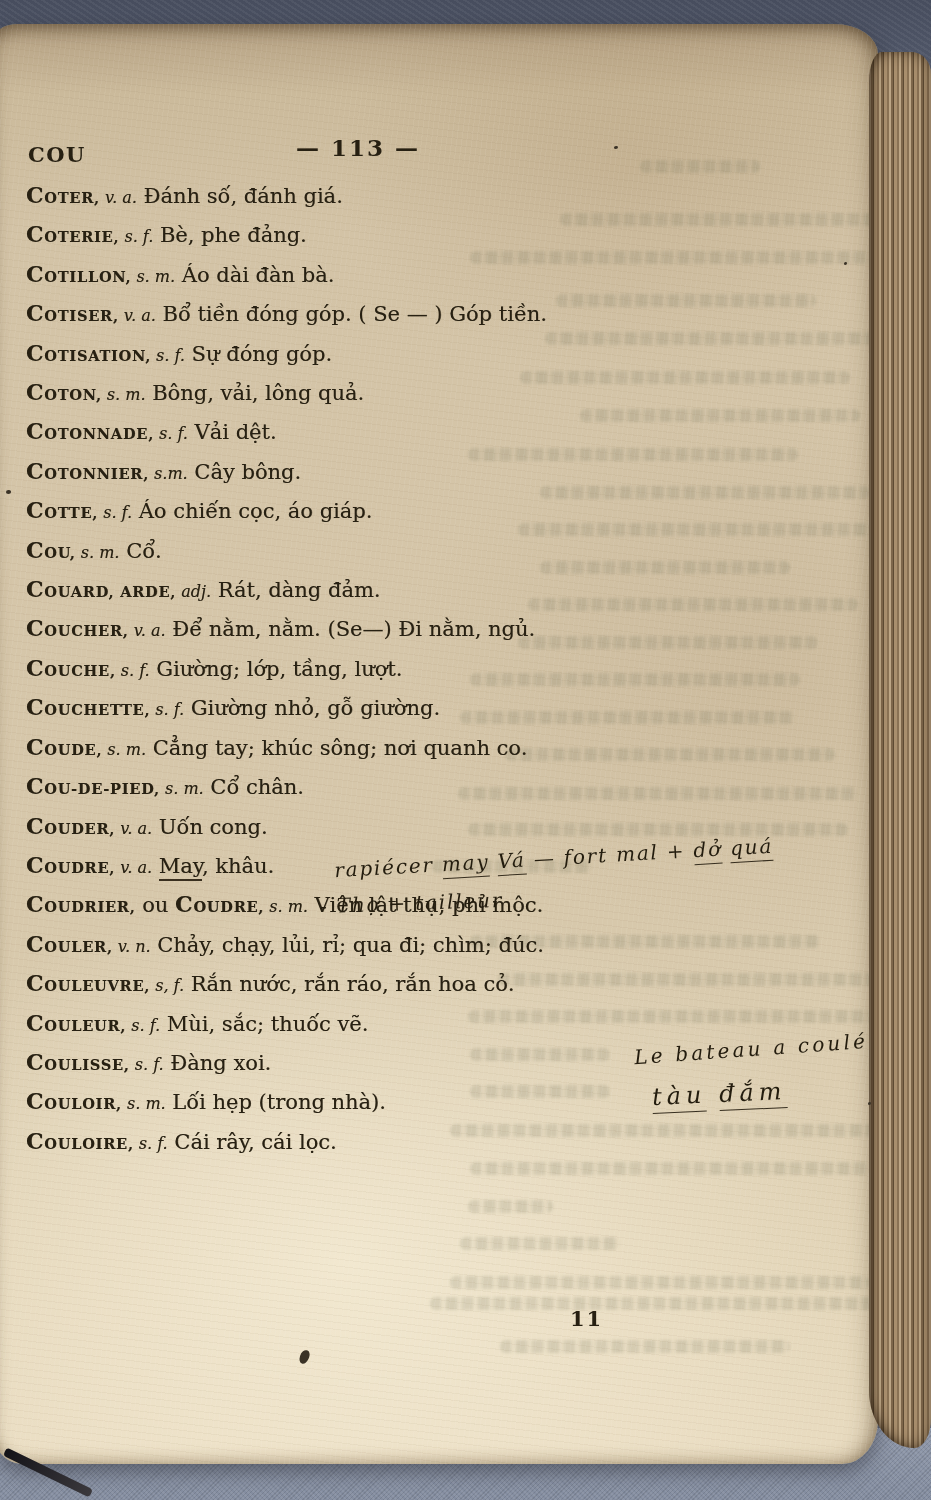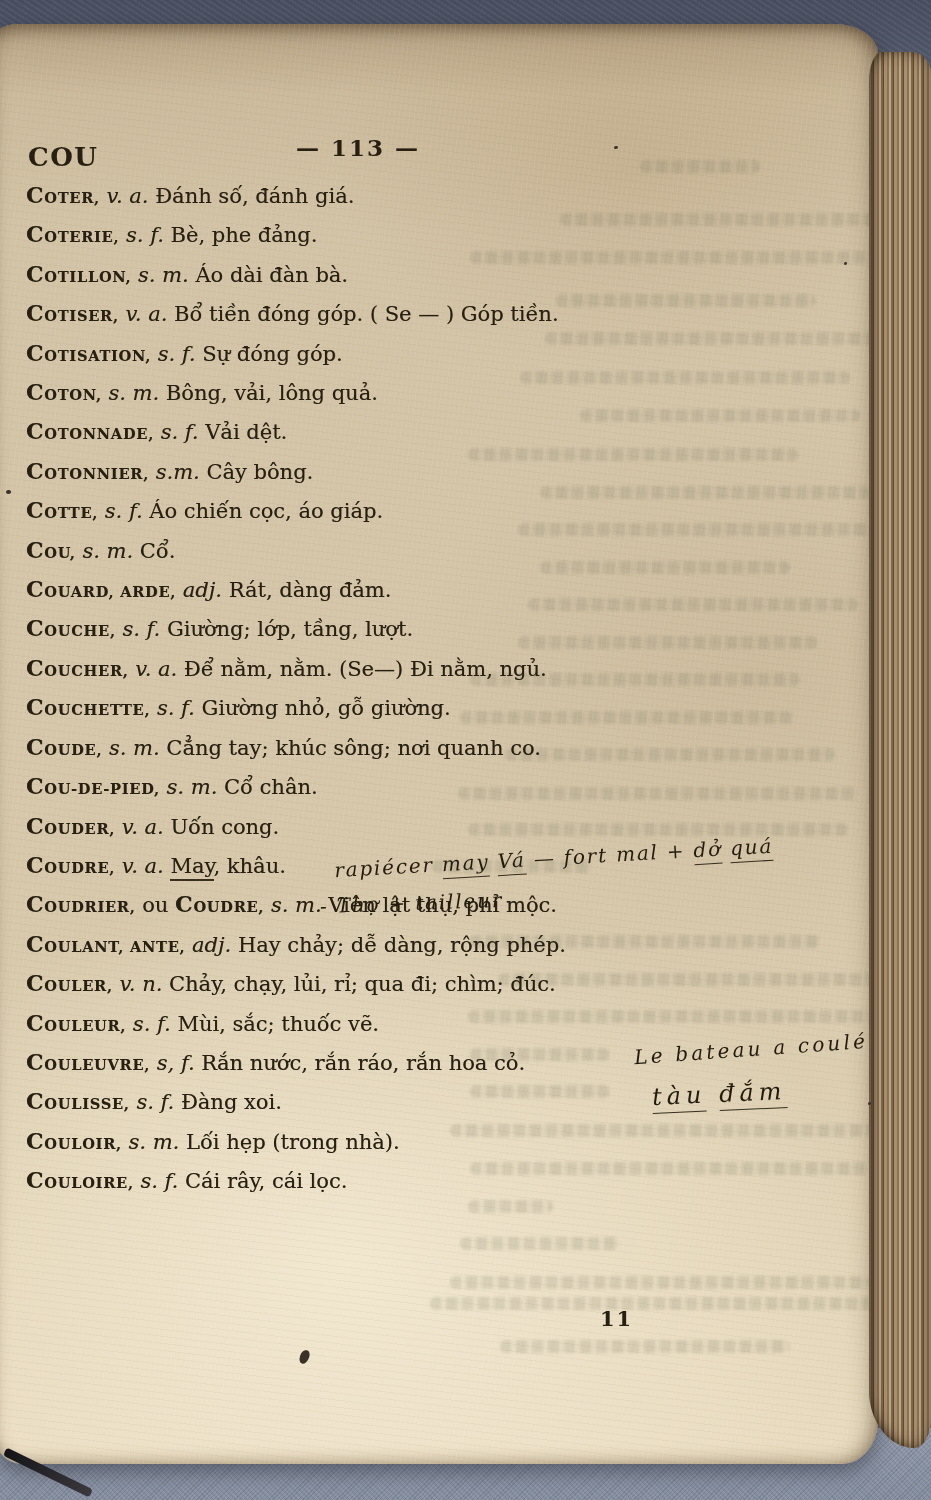--- a/index.html
+++ b/index.html
@@ -38,32 +38,32 @@
     background-image:
       repeating-linear-gradient(7deg, rgba(120,95,60,.05) 0 1px, rgba(0,0,0,0) 1px 7px),
       repeating-linear-gradient(97deg, rgba(255,255,255,.06) 0 1px, rgba(0,0,0,0) 1px 5px);
   }
   .page-stack{
     position:absolute;left:869px;top:52px;width:62px;height:1396px;
     border-radius:20px 30px 26px 70px / 46px 34px 46px 90px;
     background:repeating-linear-gradient(90deg,#bda685 0 2px,#7e674b 2px 4px,#5e4b33 4px 5px,#a98f6d 5px 8px,#8a7254 8px 10px);
     box-shadow:inset 0 0 16px rgba(40,28,14,.55), inset 6px 0 8px -4px rgba(30,20,10,.6);
   }
-  .section-word{position:absolute;left:28px;top:142px;font-weight:bold;font-size:26px;letter-spacing:1.5px;color:var(--ink,#272012);}
+  .section-word{position:absolute;left:28px;top:142px;font-weight:bold;font-size:21px;letter-spacing:1.5px;color:var(--ink,#272012);}
   .pagenum-top{position:absolute;left:0;top:134px;width:716px;text-align:center;font-weight:bold;font-size:23px;letter-spacing:2px;color:var(--ink,#272012);}
-  .pagenum-bottom{position:absolute;left:570px;top:1306px;font-weight:bold;font-size:21px;letter-spacing:2px;color:var(--ink,#272012);margin-left:30px;}
+  .pagenum-bottom{position:absolute;left:570px;top:1306px;font-weight:bold;font-size:21px;letter-spacing:2px;color:var(--ink,#272012);}
   .entries{
     position:absolute;left:26px;top:177px;width:846px;
     font-size:21px;line-height:37.4px;color:var(--ink,#272012);
     text-shadow:0.3px 0.3px 0 rgba(45,35,18,.45);
   }
   .entry{padding-left:38px;text-indent:-38px;}
   .hw{display:inline-block;text-indent:0;font-weight:bold;text-transform:uppercase;font-size:14.5px;letter-spacing:.8px;}
   .hw::first-letter{font-size:22px;}
-  .it{font-style:italic;font-size:21px;}
+  .it{font-style:italic;font-size:16px;}
   .un{border-bottom:2px solid rgba(40,30,15,.9);padding-bottom:1px;}
   .hand{
     position:absolute;color:var(--hand-ink,#231c0e);font-style:italic;white-space:nowrap;
     font-family:"DejaVu Serif","Liberation Serif",serif;
   }
   .hand .un{border-bottom:1.6px solid rgba(35,28,14,.9);padding-bottom:2px;}
   #hand-coudre-1{left:334px;top:846px;font-size:20px;letter-spacing:1.8px;transform:rotate(-3.2deg);}
   #hand-coudre-2{left:320px;top:891px;font-size:20px;letter-spacing:1.8px;transform:rotate(-2deg);}
   #hand-couler-1{left:634px;top:1037px;font-size:20px;letter-spacing:3.2px;transform:rotate(-4deg);}
   #hand-couler-2{left:652px;top:1080px;font-size:24px;letter-spacing:5px;transform:rotate(-2.5deg);}
@@ -131,32 +131,31 @@
       <div class="entry"><span class="hw">Coterie,</span><span class="it"> s. f.</span><span class="rm"> Bè, phe đảng.</span></div>
       <div class="entry"><span class="hw">Cotillon,</span><span class="it"> s. m.</span><span class="rm"> Áo dài đàn bà.</span></div>
       <div class="entry"><span class="hw">Cotiser,</span><span class="it"> v. a.</span><span class="rm"> Bổ tiền đóng góp. ( Se — ) Góp tiền.</span></div>
       <div class="entry"><span class="hw">Cotisation,</span><span class="it"> s. f.</span><span class="rm"> Sự đóng góp.</span></div>
       <div class="entry"><span class="hw">Coton,</span><span class="it"> s. m.</span><span class="rm"> Bông, vải, lông quả.</span></div>
       <div class="entry"><span class="hw">Cotonnade,</span><span class="it"> s. f.</span><span class="rm"> Vải dệt.</span></div>
       <div class="entry"><span class="hw">Cotonnier,</span><span class="it"> s.m.</span><span class="rm"> Cây bông.</span></div>
       <div class="entry"><span class="hw">Cotte,</span><span class="it"> s. f.</span><span class="rm"> Áo chiến cọc, áo giáp.</span></div>
       <div class="entry"><span class="hw">Cou,</span><span class="it"> s. m.</span><span class="rm"> Cổ.</span></div>
       <div class="entry"><span class="hw">Couard, arde,</span><span class="it"> adj.</span><span class="rm"> Rát, dàng đảm.</span></div>
+      <div class="entry"><span class="hw">Coucher,</span><span class="it"> v. a.</span><span class="rm"> Để nằm, nằm. (Se—) Đi nằm, ngủ.</span></div>
       <div class="entry"><span class="hw">Couche,</span><span class="it"> s. f.</span><span class="rm"> Giường; lớp, tầng, lượt.</span></div>
-      <div class="entry"><span class="hw">Coucher,</span><span class="it"> v. a.</span><span class="rm"> Để nằm, nằm. (Se—) Đi nằm, ngủ.</span></div>
       <div class="entry"><span class="hw">Couchette,</span><span class="it"> s. f.</span><span class="rm"> Giường nhỏ, gỗ giường.</span></div>
       <div class="entry"><span class="hw">Coude,</span><span class="it"> s. m.</span><span class="rm"> Cẳng tay; khúc sông; nơi quanh co.</span></div>
       <div class="entry"><span class="hw">Cou-de-pied,</span><span class="it"> s. m.</span><span class="rm"> Cổ chân.</span></div>
       <div class="entry"><span class="hw">Couder,</span><span class="it"> v. a.</span><span class="rm"> Uốn cong.</span></div>
       <div class="entry"><span class="hw">Coudre,</span><span class="it"> v. a.</span><span class="rm"> </span><span class="un">May</span><span class="rm">, khâu.</span></div>
       <div class="entry"><span class="hw">Coudrier,</span><span class="rm"> ou </span><span class="hw">Coudre,</span><span class="it"> s. m.</span><span class="rm"> Viên lật thụ, phỉ mộc.</span></div>
-      <div class="entry"><span class="hw">Coulant, ante,</span><span class="it"> adj.</span><span class="rm"> Hay chảy; dễ dàng, rộng phép.</span></div>
       <div class="entry"><span class="hw">Couler,</span><span class="it"> v. n.</span><span class="rm"> Chảy, chạy, lủi, rỉ; qua đi; chìm; đúc.</span></div>
+      <div class="entry"><span class="hw">Couleuvre,</span><span class="it"> s, f.</span><span class="rm"> Rắn nước, rắn ráo, rắn hoa cỏ.</span></div>
       <div class="entry"><span class="hw">Couleur,</span><span class="it"> s. f.</span><span class="rm"> Mùi, sắc; thuốc vẽ.</span></div>
-      <div class="entry"><span class="hw">Couleuvre,</span><span class="it"> s, f.</span><span class="rm"> Rắn nước, rắn ráo, rắn hoa cỏ.</span></div>
       <div class="entry"><span class="hw">Coulisse,</span><span class="it"> s. f.</span><span class="rm"> Đàng xoi.</span></div>
       <div class="entry"><span class="hw">Couloir,</span><span class="it"> s. m.</span><span class="rm"> Lối hẹp (trong nhà).</span></div>
       <div class="entry"><span class="hw">Couloire,</span><span class="it"> s. f.</span><span class="rm"> Cái rây, cái lọc.</span></div>
     </div>
 
   <div class="hand" id="hand-coudre-1"><span class="rm">rapiécer </span><span class="un">may</span><span class="rm"> </span><span class="un">Vá</span><span class="rm"> — fort mal + </span><span class="un">dở</span><span class="rm"> </span><span class="un">quá</span></div>
   <div class="hand" id="hand-coudre-2"><span class="rm">- Thợ + tailleur</span></div>
   <div class="hand" id="hand-couler-1"><span class="rm">Le bateau a coulé</span></div>
   <div class="hand" id="hand-couler-2"><span class="un">tàu</span><span class="rm"> </span><span class="un">đắm</span></div>
 

